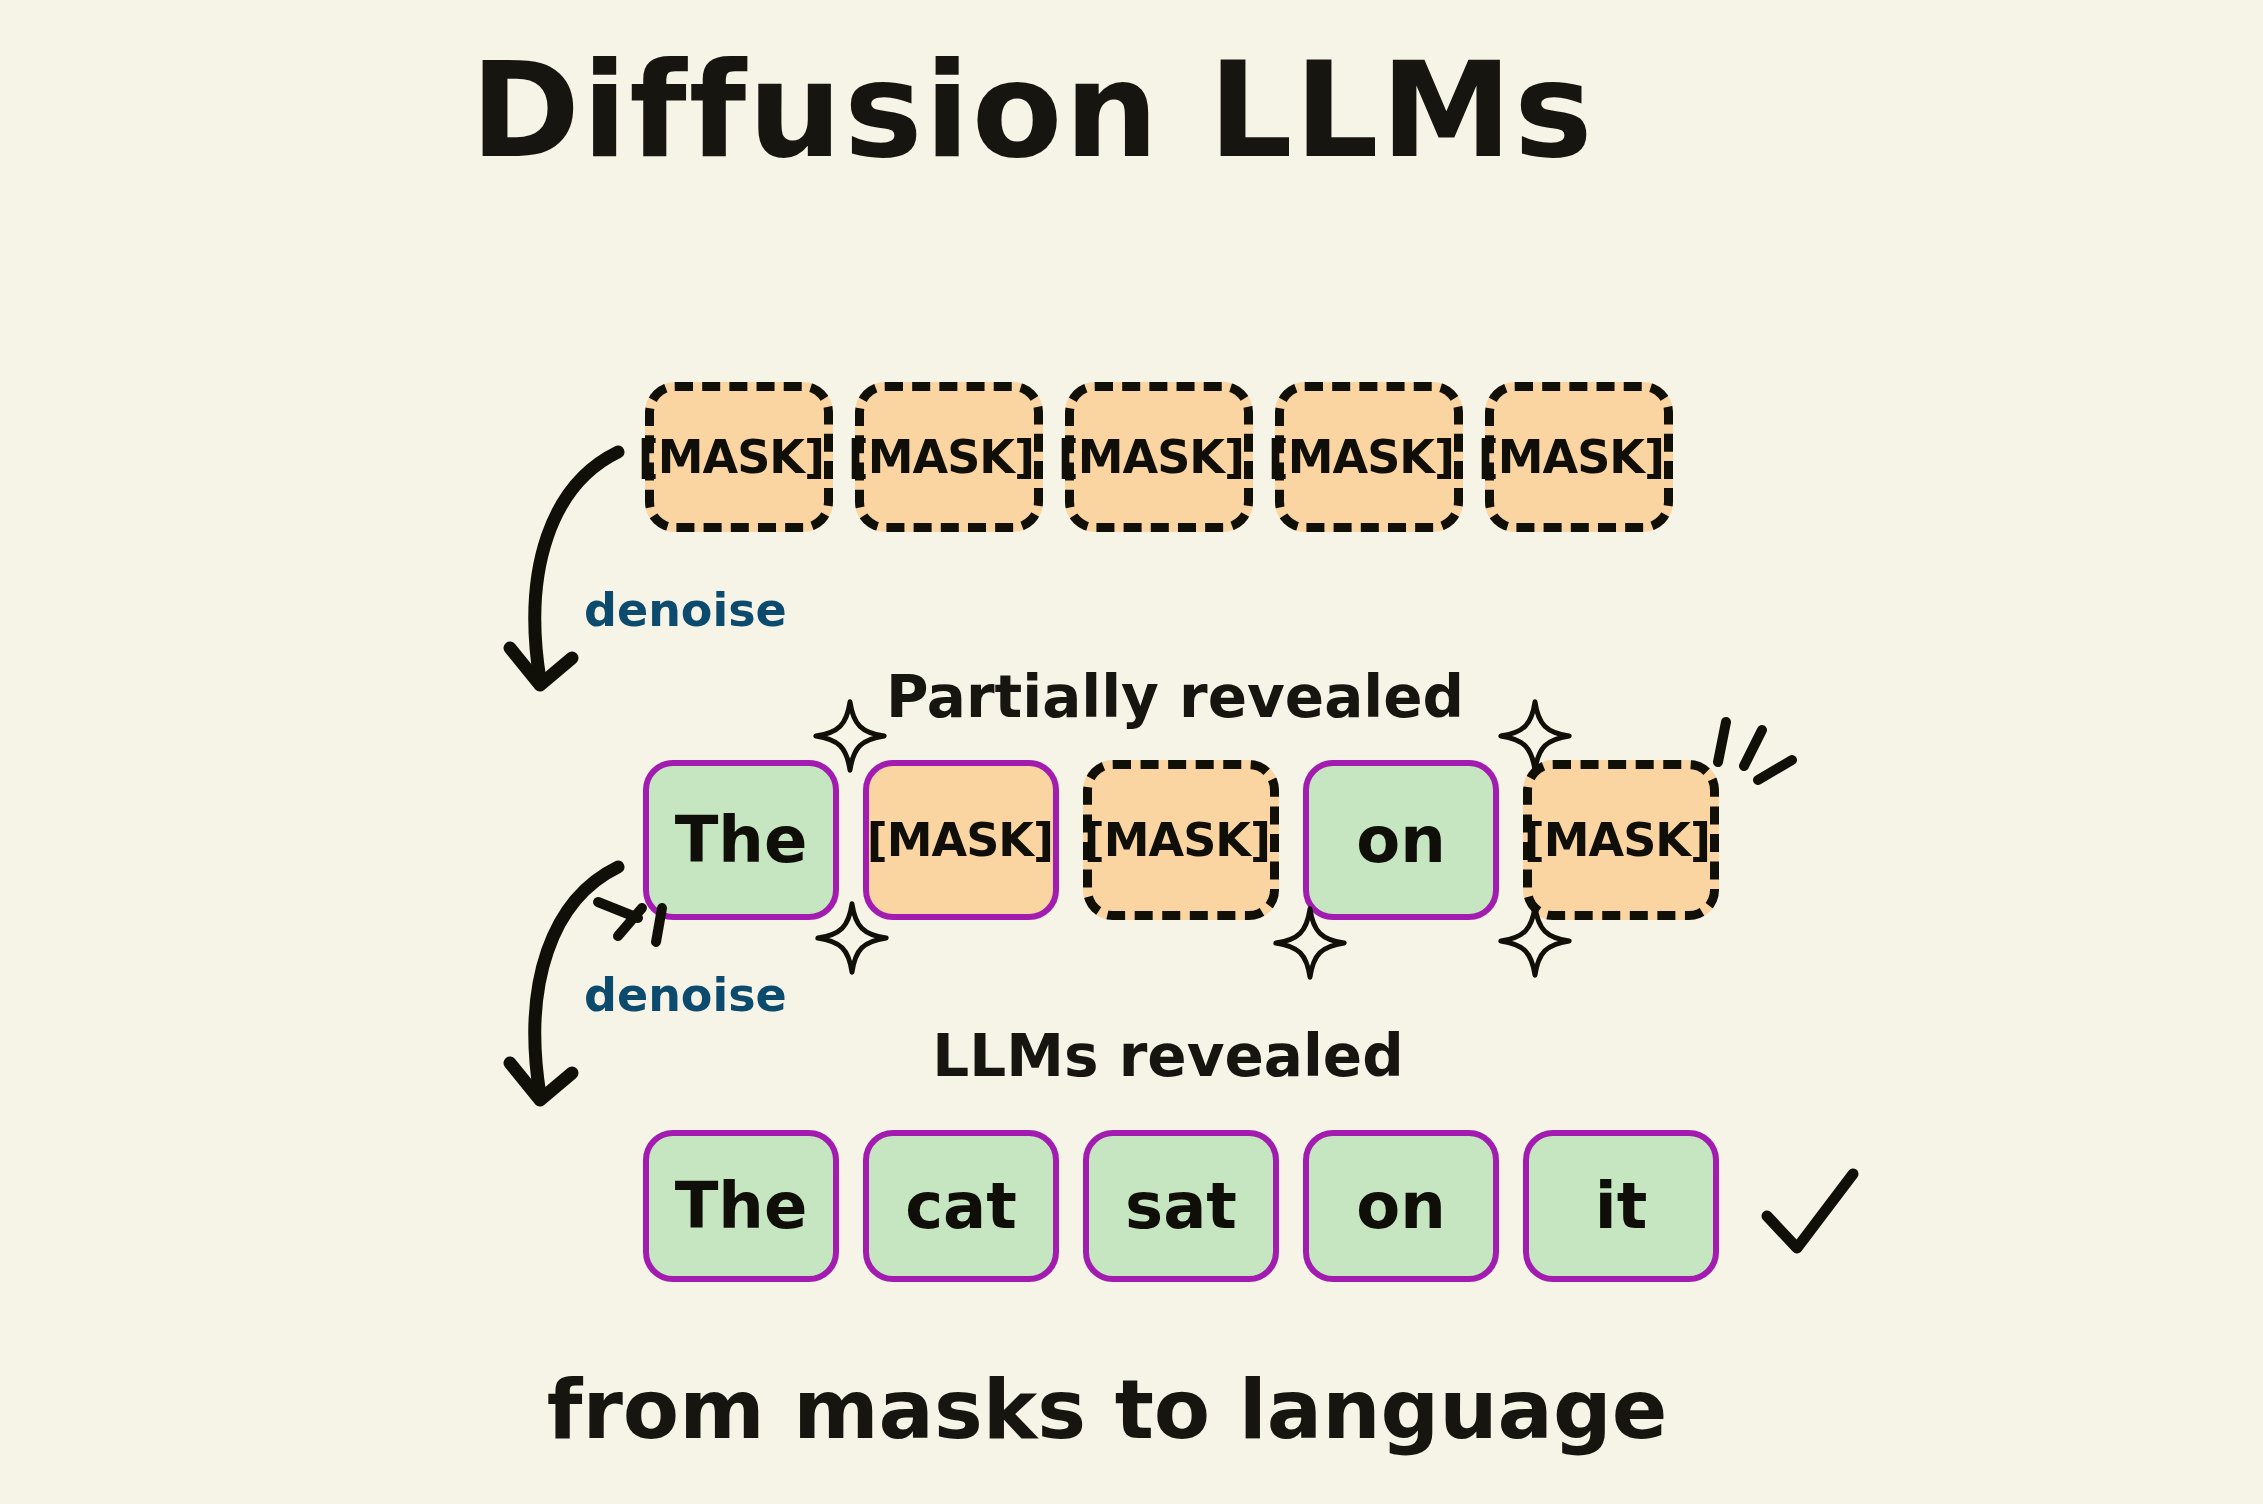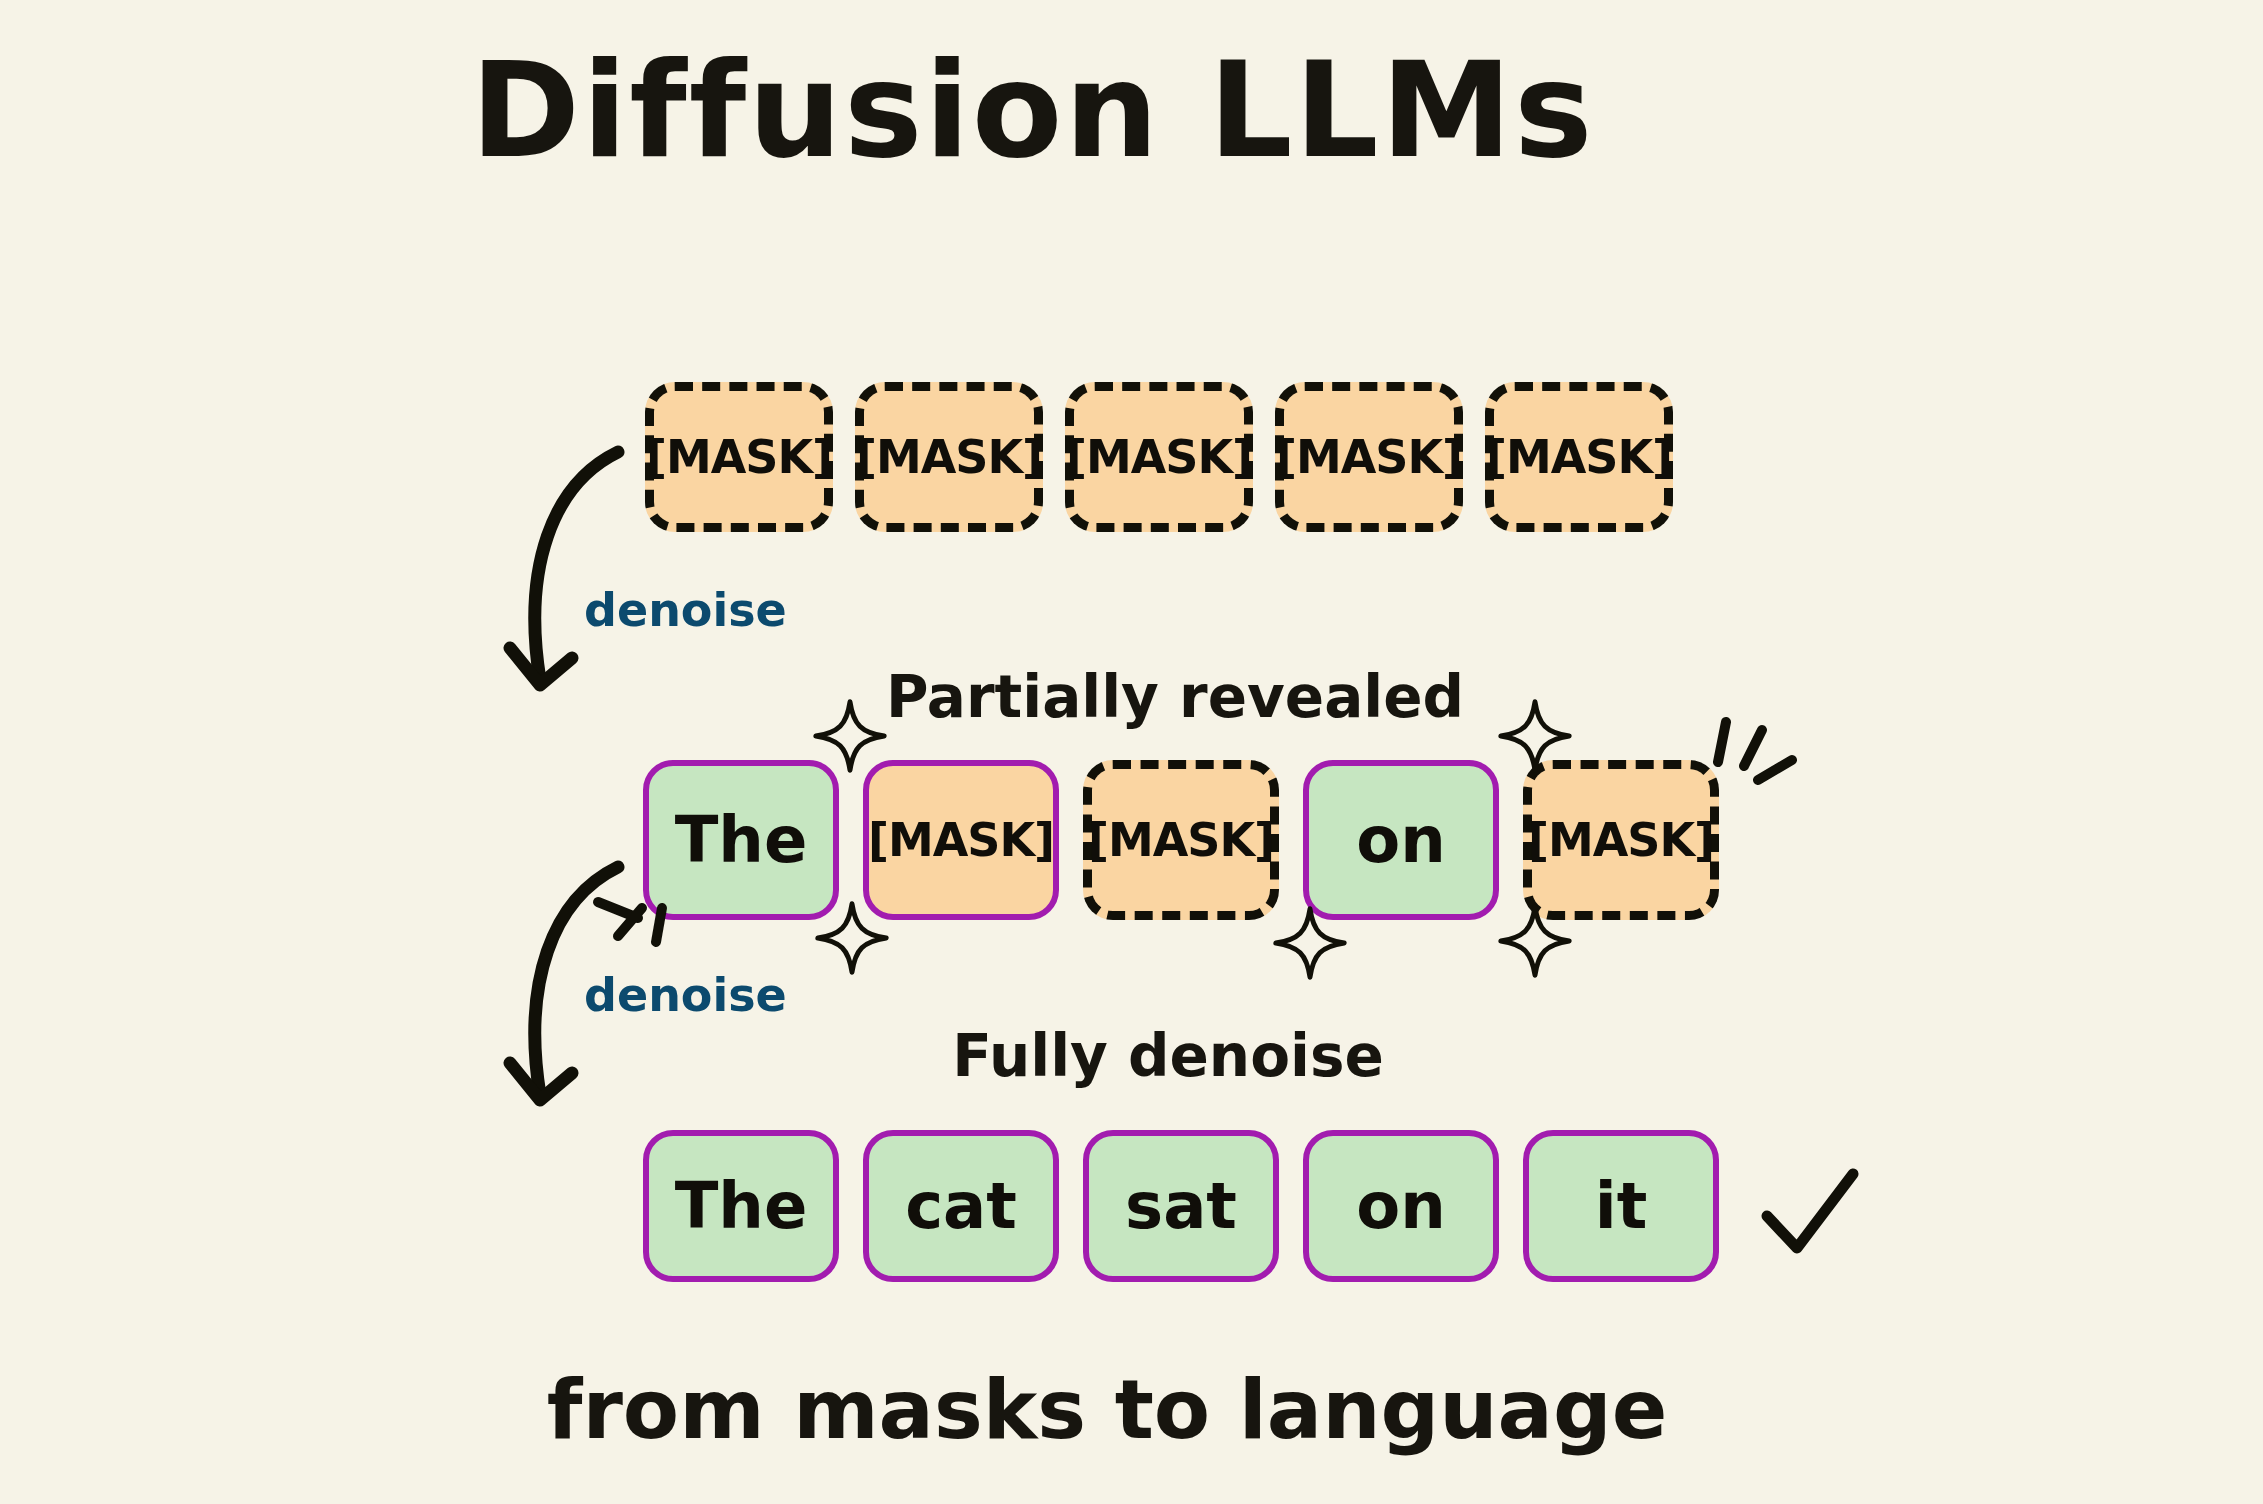--- a/index.html
+++ b/index.html
@@ -54,20 +54,21 @@
     align-items: center;
     justify-content: center;
     border-radius: 30px;
     color: #100e09;
     font-weight: 700;
     text-align: center;
     position: relative;
   }
   .token.masked {
     background: #fad5a2;
+    justify-content: flex-end;
   }
   .token.revealed {
     background: #c6e6c1;
   }
   .token.solid {
     border: 6px solid #a21caf;
   }
   .token.dashed {
     border: 9px dashed #111008;
   }
@@ -191,21 +192,21 @@
     <path d="M62 18 L 44 54" stroke="#111008" stroke-width="10" stroke-linecap="round" fill="none"></path>
     <path d="M92 48 L 58 68" stroke="#111008" stroke-width="10" stroke-linecap="round" fill="none"></path>
   </svg>
 
   <svg class="arrow-svg" style="left:500px; top:855px;" width="160" height="320" viewBox="0 0 160 320">
     <path d="M118 12 C 52 44, 22 128, 40 240" fill="none" stroke="#111008" stroke-width="13" stroke-linecap="round"></path>
     <path d="M40 245 L 10 208 M40 245 L 72 218" fill="none" stroke="#111008" stroke-width="13" stroke-linecap="round"></path>
   </svg>
   <div class="denoise-label" style="left:565px; top:968px;">denoise</div>
 
-  <div class="stage-label" style="left:1168px; top:1022px;">Fully denoise</div>
+  <div class="stage-label" style="left:1168px; top:1022px;">LLMs revealed</div>
 
   <div class="token-row row3" style="left:643px; top:1130px;">
     <div class="token revealed solid">
       <span class="label">The</span>
     </div>
     <div class="token revealed solid">
       <span class="label">cat</span>
     </div>
     <div class="token revealed solid">
       <span class="label">sat</span>

